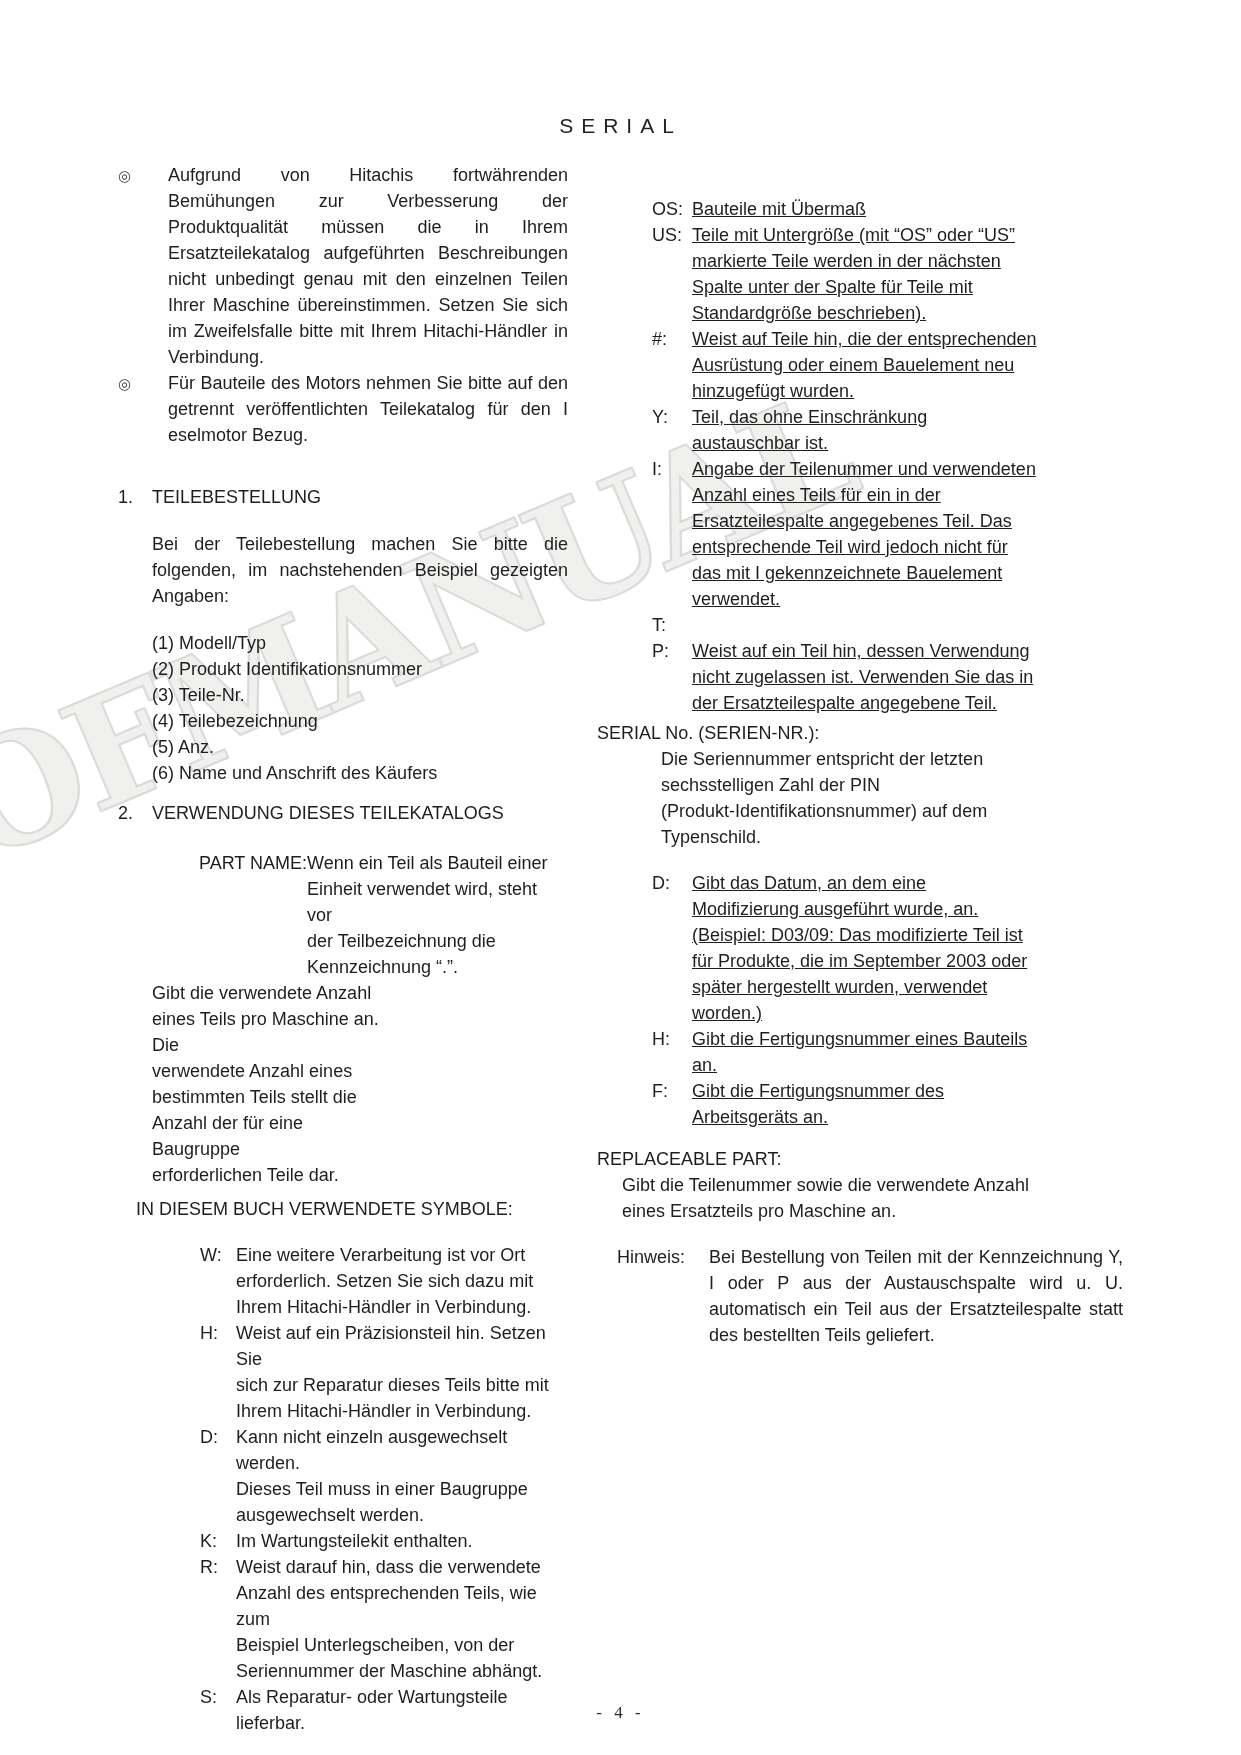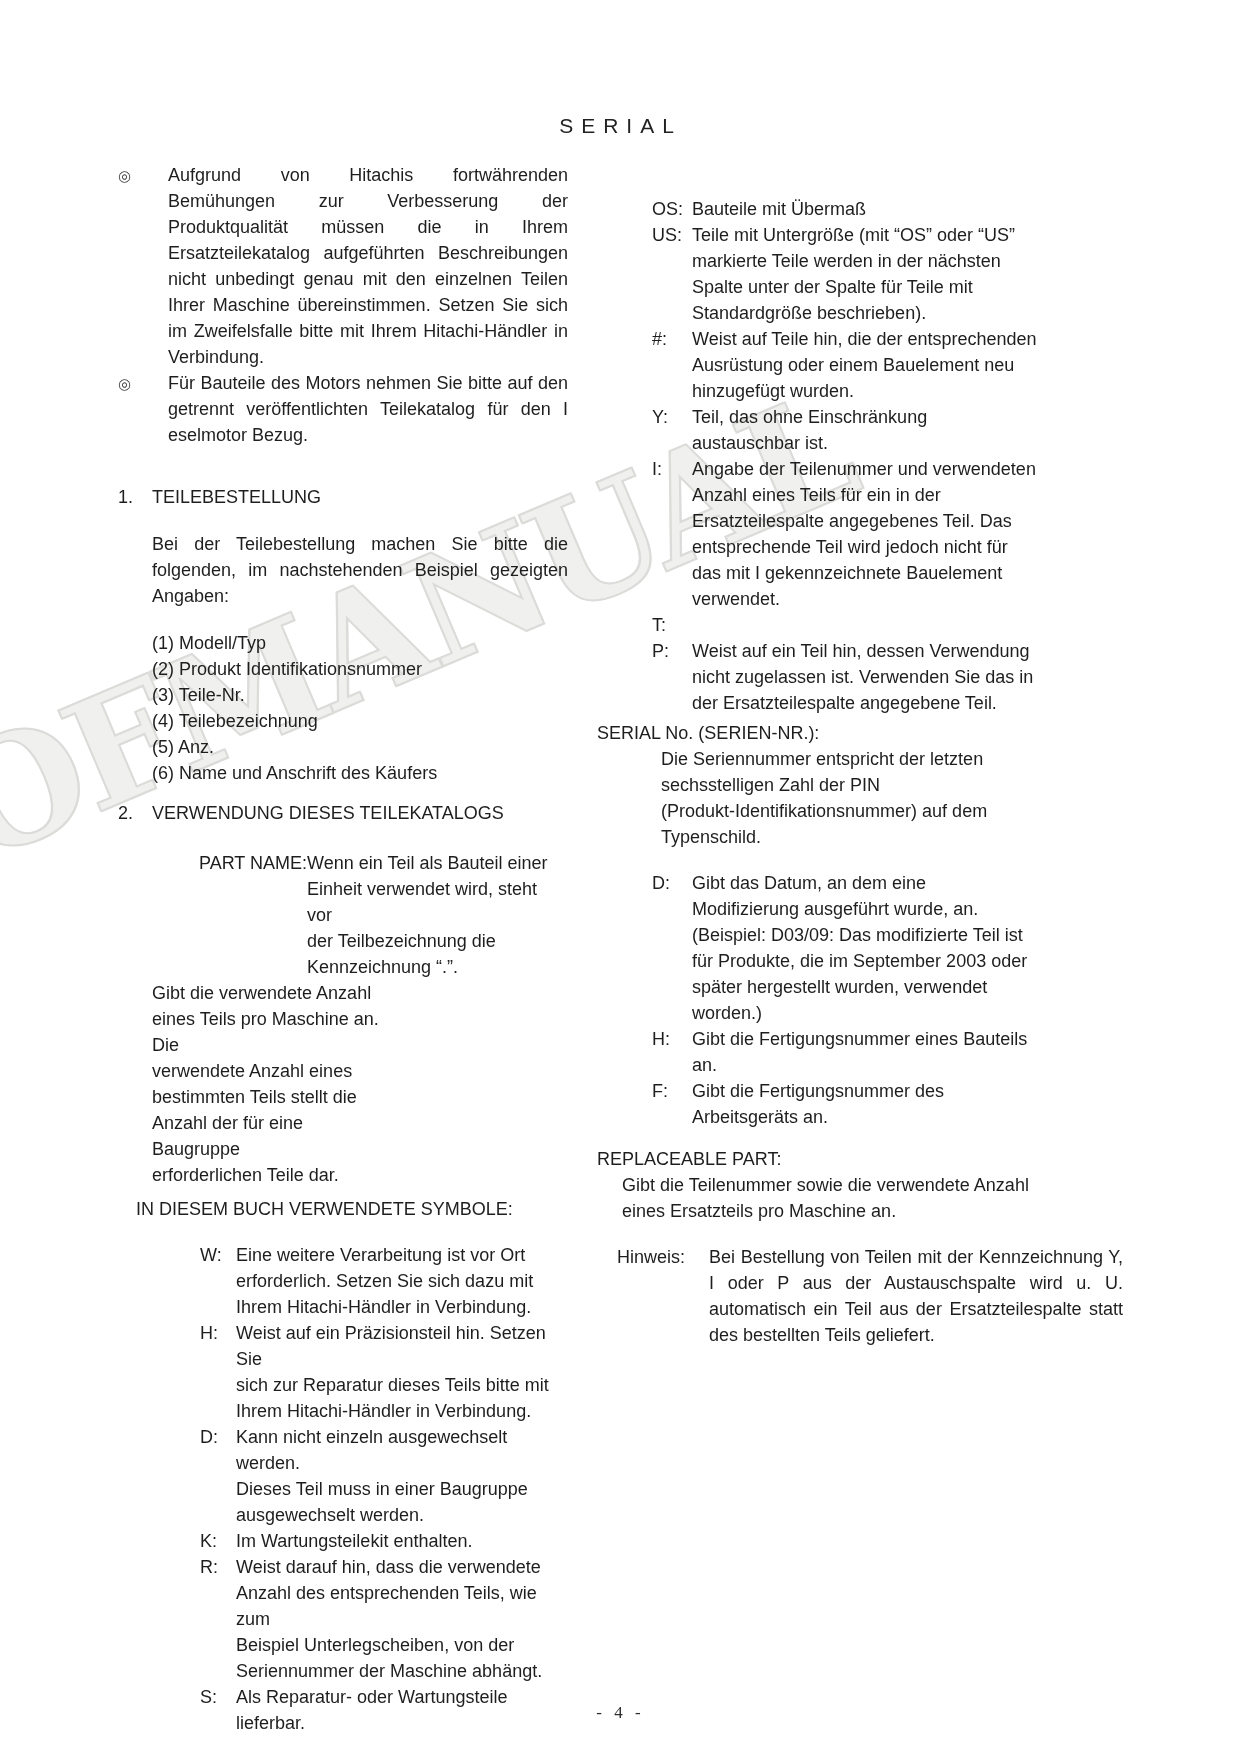--- a/index.html
+++ b/index.html
@@ -55,21 +55,21 @@
 
   .sym-head{margin-left:18px;margin-top:8px;}
   .sym-intro{margin-left:54px;width:392px;margin-top:2px;}
   .sym-list{margin-top:20px;}
   .sym{display:flex;margin-left:82px;}
   .sym .skey{flex:none;width:36px;}
   .sym .stext{width:332px;}
 
   .code{display:flex;}
   .code .ckey{flex:none;margin-left:55px;width:40px;}
-  .code .ctext{width:428px;}
+  .code .ctext{width:428px;text-decoration:underline;}
 
   .serial-head{margin-top:4px;}
   .serial-text{margin-left:64px;width:432px;}
   .codes2{margin-top:20px;}
   .repl-head{margin-top:16px;}
   .repl-text{margin-left:25px;width:498px;}
   .note{display:flex;margin-top:20px;}
   .note .nlabel{flex:none;margin-left:20px;width:92px;}
   .note .ntext{width:414px;}
 

